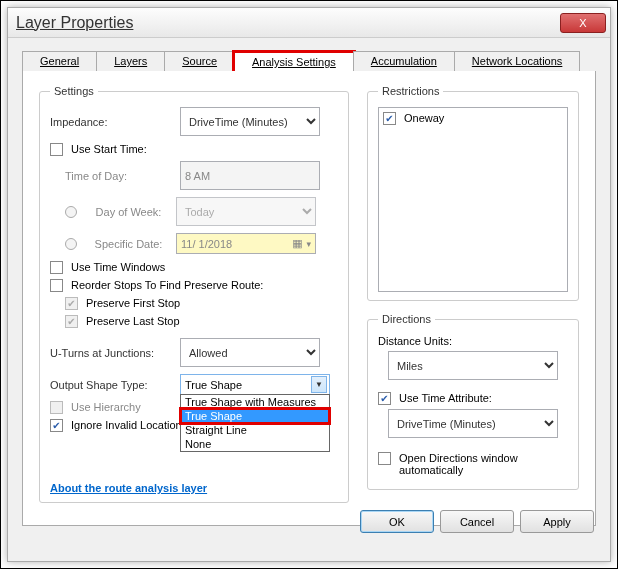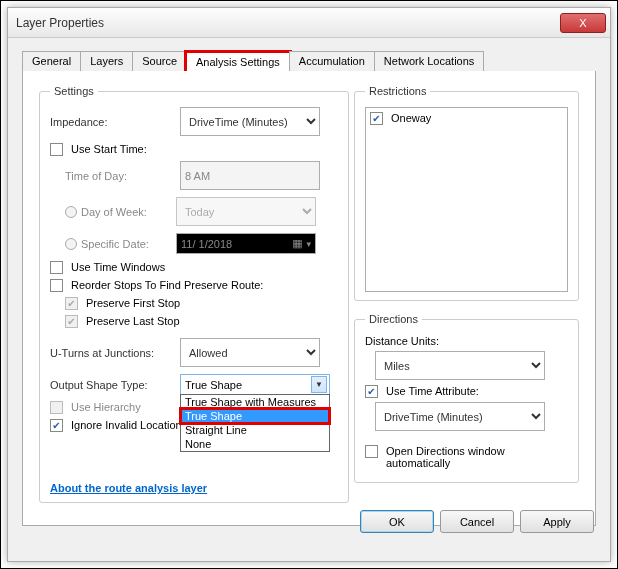--- a/index.html
+++ b/index.html
@@ -1,54 +1,54 @@
 <!DOCTYPE html>
 <html><head>
 <meta charset="utf-8">
 <style>
   * { box-sizing: border-box; font-family: "Segoe UI", Tahoma, sans-serif; font-size: 11px; }
   body { margin: 0; background: #fff; width: 618px; height: 569px; overflow: hidden; }
   .outer { width: 618px; height: 569px; border: 1px solid #000; background: #fff; padding: 6px; position: relative; }
   .dialog { width: 604px; height: 555px; background: #f0f0f0; border: 1px solid #aaa; box-shadow: 0 0 8px rgba(0,0,0,0.3); position: relative; }
   .titlebar { height: 30px; background: linear-gradient(to bottom, #fdfdfd, #e8e8e8); border-bottom: 1px solid #ccc; display: flex; align-items: center; padding: 0 4px 0 8px; }
-  .titlebar .title { flex: 1; font-size: 12px; color: #333; }
+  .titlebar .title { flex: 1; font-size: 16px; color: #333; text-decoration: underline; }
   .close-btn { width: 46px; height: 20px; background: linear-gradient(to bottom, #e07070, #c83838); border: 1px solid #8a2020; border-radius: 3px; color: #fff; display: flex; align-items: center; justify-content: center; font-size: 11px; cursor: default; }
   .body { padding: 12px 14px 10px 14px; position: relative; height: calc(100% - 30px); }
   .tabs { display: flex; border-bottom: 1px solid #aaa; position: relative; top: 1px; }
-  .tab { padding: 3px 9px; background: #f0f0f0; border: 1px solid #aaa; border-bottom: none; margin-right: -1px; cursor: default; position: relative; top: 0; }
+  .tab { padding: 3px 17px; background: #f0f0f0; border: 1px solid #aaa; border-bottom: none; margin-right: -1px; cursor: default; position: relative; top: 0; text-decoration: underline; }
   .tab.active { background: #fff; top: 1px; border-bottom: 1px solid #fff; }
   .tab.highlight { outline: 3px solid #e00000; outline-offset: -1px; }
   .tabpanel { background: #fff; border: 1px solid #aaa; border-top: none; height: 455px; padding: 14px 16px; position: relative; }
-  .columns { display: flex; gap: 5px; height: 100%; }
+  .columns { display: flex; gap: 18px; height: 100%; }
   .col-left { width: 310px; }
   .col-right { flex: 1; }
   fieldset { border: 1px solid #ccc; border-radius: 3px; padding: 10px 10px 8px 10px; margin: 0 0 12px 0; position: relative; }
   legend { padding: 0 4px; color: #333; }
   .row { display: flex; align-items: center; margin-bottom: 7px; min-height: 21px; }
   .row label.lbl { width: 130px; color: #333; }
   .row label.sub { width: 115px; margin-left: 15px; color: #888; }
-  label.dis { color: #888; }
+  label.dis { color: #888; text-align: center; }
   select, input[type=text] { height: 29px; border: 1px solid #abadb3; background: #fff; padding: 1px 4px; font-size: 11px; color: #333; }
   select:disabled, input:disabled { background: #f4f4f4; color: #888; }
   .combo { width: 140px; }
   .combo-wide { width: 170px; }
   .txt { width: 140px; }
   .chk { display: flex; align-items: flex-start; gap: 4px; margin-bottom: 5px; }
   .chk.dis span, .chk.dis input { color: #888; }
   .link { color: #0066cc; text-decoration: underline; cursor: default; margin-top: 14px; display: inline-block; font-weight: bold; }
   .buttons { position: absolute; right: 16px; bottom: 28px; display: flex; gap: 6px; }
   .btn { min-width: 74px; height: 23px; background: linear-gradient(to bottom, #f8f8f8, #e1e1e1); border: 1px solid #999; border-radius: 3px; display: flex; align-items: center; justify-content: center; cursor: default; }
   .btn.primary { border: 1px solid #3c7fb1; box-shadow: 0 0 0 1px #a8d6f5 inset; }
   .restrict-box { height: 185px; border: 1px solid #abadb3; background: #fff; padding: 4px; overflow: auto; }
   .dropdown-wrap { position: relative; display: inline-block; }
   .dropdown-list { position: absolute; top: 20px; left: 0; width: 150px; background: #fff; border: 1px solid #666; z-index: 10; }
   .dropdown-list .opt { padding: 1px 4px; cursor: default; white-space: nowrap; }
   .dropdown-list .opt.sel { background: #3399ff; color: #fff; }
   .red-box { position: absolute; border: 3px solid #e00000; pointer-events: none; z-index: 20; }
-  .date-input { display: flex; align-items: center; width: 140px; height: 21px; border: 1px solid #abadb3; background: #000000; color: #888; padding: 0 4px; }
+  .date-input { display: flex; align-items: center; width: 140px; height: 21px; border: 1px solid #abadb3; background: #fef9c3; color: #888; padding: 0 4px; }
   .date-input .cal { margin-left: auto; display:inline-block; width:14px; text-align:center; }
   .date-input .dd { font-size: 9px; margin-left: 2px; }
   .radio { width: 12px; height: 12px; border-radius: 50%; border: 1px solid #aaa; display: inline-block; margin-right: 4px; background: #f4f4f4; flex-shrink: 0; }
   .checkbox { width: 13px; height: 13px; border: 1px solid #888; background: #fff; display: inline-flex; align-items: center; justify-content: center; font-size: 10px; margin-right: 4px; flex-shrink: 0; }
   .checkbox.checked::after { content: "✔"; color: #2a5caa; font-size: 10px; line-height: 1; }
   .checkbox.dis { border-color: #bbb; background: #f0f0f0; }
   .checkbox.dis.checked::after { color: #aaa; }
   .sel-combo { display:flex; align-items:center; justify-content:space-between; width:150px; height:21px; border:1px solid #7eb4ea; background:#fff; padding:0 2px 0 4px; }
   .sel-combo .arrow-btn { width:16px; height:17px; background:linear-gradient(#e4f0fc,#cde6fb); border:1px solid #7eb4ea; display:flex; align-items:center; justify-content:center; font-size:8px; color:#333; }
 </style>
@@ -166,21 +166,21 @@
                 <div class="chk">
                   <span class="checkbox checked"></span>
                   <span>Oneway</span>
                 </div>
               </div>
             </fieldset>
 
             <fieldset>
               <legend>Directions</legend>
               <div style="margin-bottom:4px">Distance Units:</div>
-              <select class="combo-wide" style="margin-left:10px; margin-bottom:5px"><option>Miles</option></select>
+              <select class="combo-wide" style="margin-left:10px; margin-bottom:12px"><option>Miles</option></select>
 
               <div class="chk" style="margin-bottom:4px">
                 <span class="checkbox checked"></span>
                 <span>Use Time Attribute:</span>
               </div>
               <select class="combo-wide" style="margin-left:10px; margin-bottom:14px"><option>DriveTime (Minutes)</option></select>
 
               <div class="chk">
                 <span class="checkbox"></span>
                 <span>Open Directions window automatically</span>

